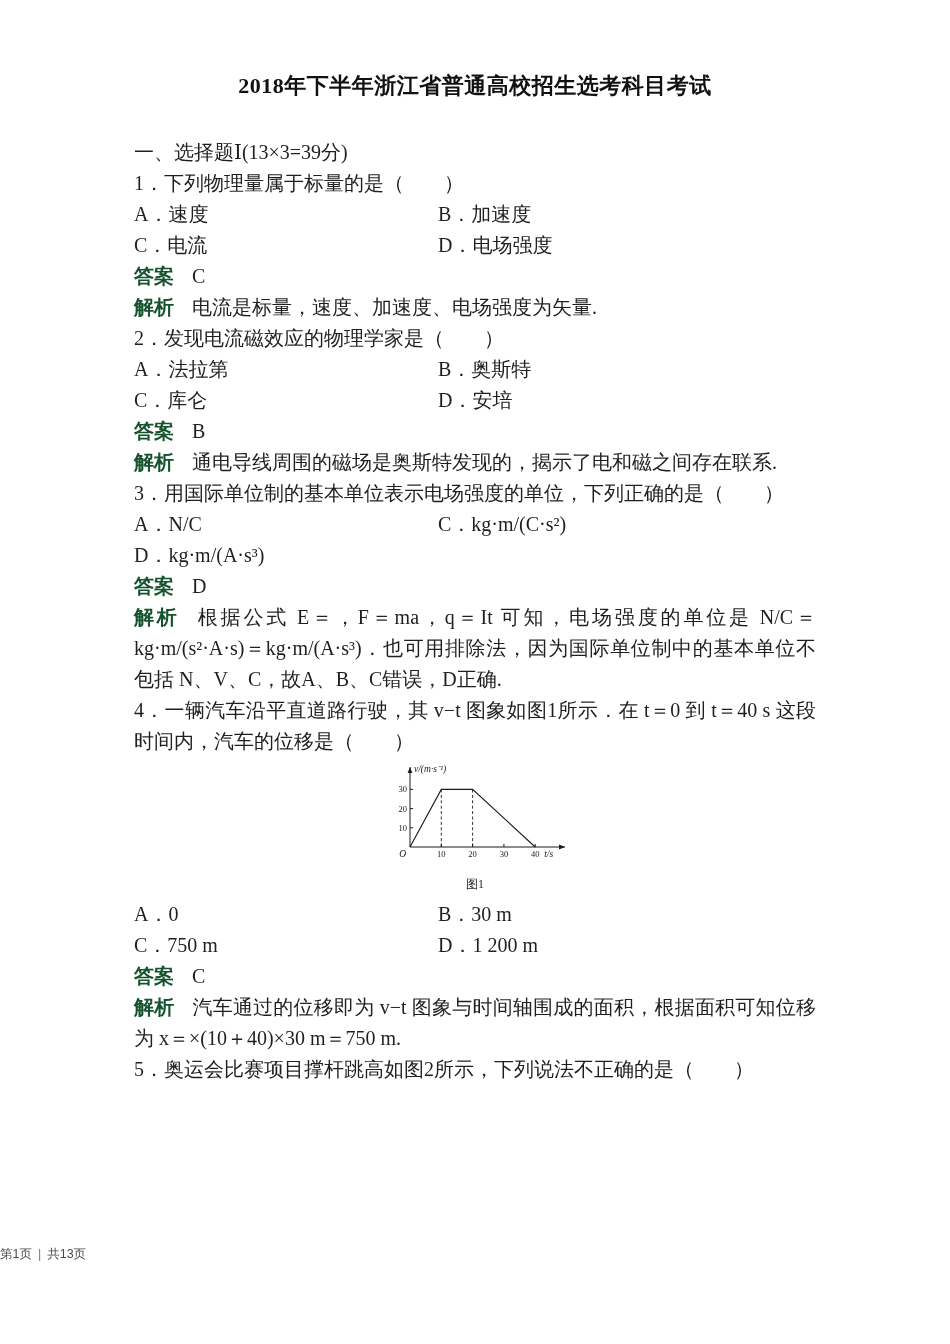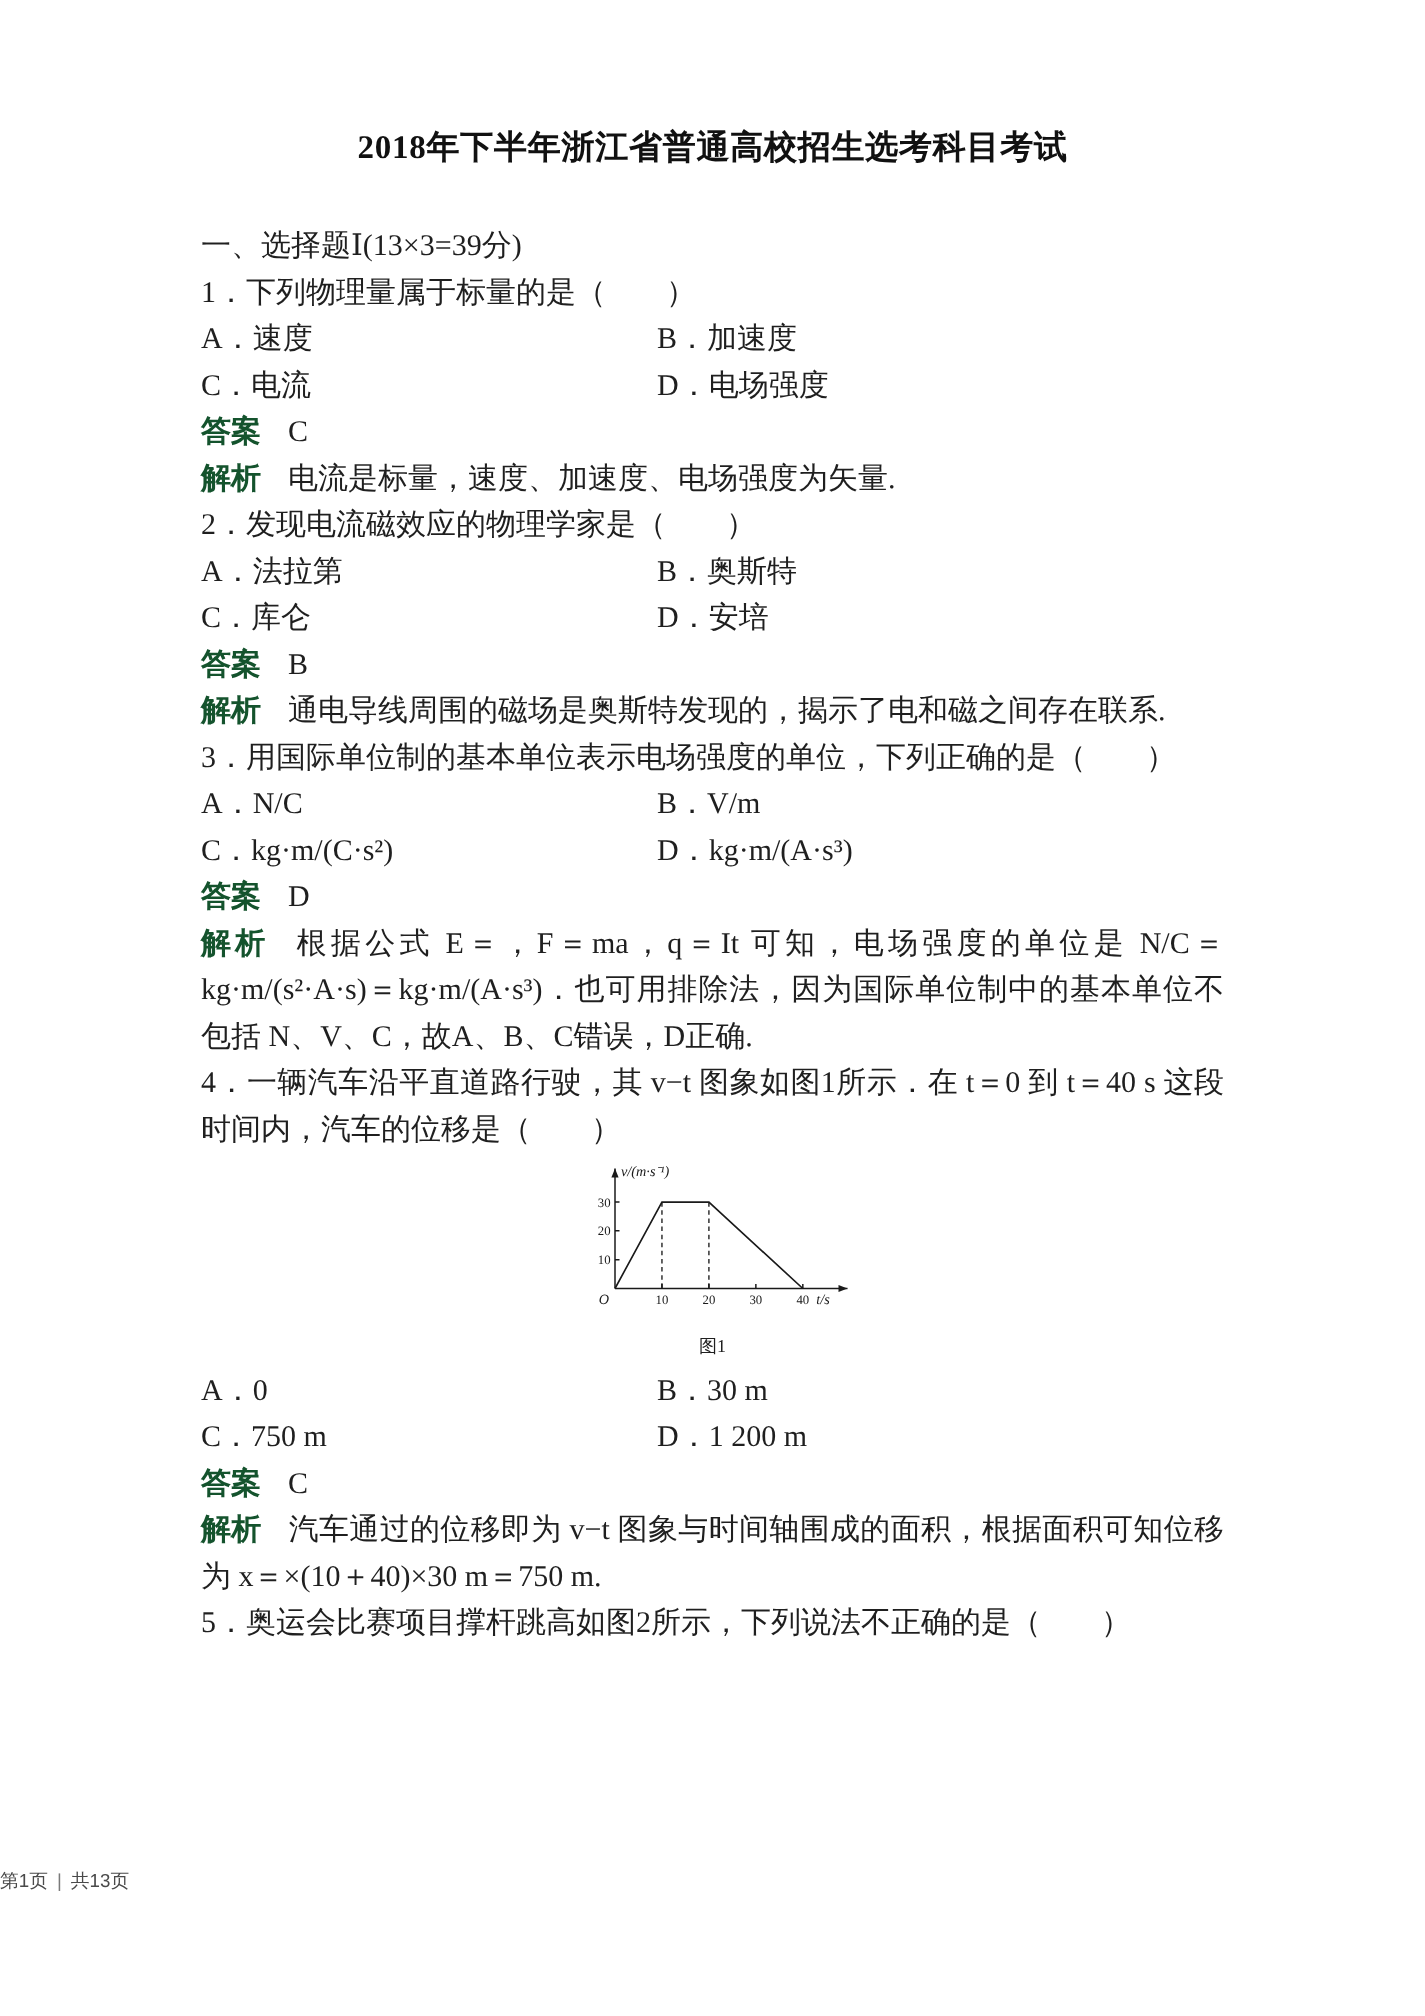--- a/index.html
+++ b/index.html
@@ -4,21 +4,21 @@
 <style>
   * { margin: 0; padding: 0; box-sizing: border-box; }
   html, body { background: #ffffff; }
   body {
     width: 950px; height: 1344px;
     position: relative; overflow: hidden;
     font-family: "Liberation Serif", "DejaVu Serif", serif;
     color: #1f1f1f;
   }
   .content {
-    width: 682px; margin: 16px auto; padding-top: 67px;
+    width: 682px; margin: 4px auto; padding-top: 67px;
   }
   h1.title {
     font-size: 22px; font-weight: 700; text-align: center;
     letter-spacing: 0.5px; margin-bottom: 36px; color: #111;
   }
   p.line {
     font-size: 20px; line-height: 31px; text-align: justify;
   }
   .opts {
     display: grid; grid-template-columns: 304px 1fr;
@@ -69,21 +69,20 @@
     <span>B．奥斯特</span>
     <span>C．库仑</span>
     <span>D．安培</span>
   </div>
   <p class="line"><span class="blabel">答案</span><span>B</span></p>
   <p class="line"><span class="blabel">解析</span><span>通电导线周围的磁场是奥斯特发现的，揭示了电和磁之间存在联系.</span></p>
 
   <p class="line">3．用国际单位制的基本单位表示电场强度的单位，下列正确的是（　　）</p>
   <div class="opts">
     <span>A．N/C</span>
-    <span>B．V/m</span>
     <span>C．kg·m/(C·s²)</span>
     <span>D．kg·m/(A·s³)</span>
   </div>
   <p class="line"><span class="blabel">答案</span><span>D</span></p>
   <p class="line"><span class="blabel">解析</span><span>根据公式 E＝，F＝ma，q＝It 可知，电场强度的单位是 N/C＝kg·m/(s²·A·s)＝kg·m/(A·s³)．也可用排除法，因为国际单位制中的基本单位不包括 N、V、C，故A、B、C错误，D正确.</span></p>
 
   <p class="line">4．一辆汽车沿平直道路行驶，其 v−t 图象如图1所示．在 t＝0 到 t＝40 s 这段时间内，汽车的位移是（　　）</p>
   <div class="figure">
     <svg id="vt-chart" width="190" height="104">
         <line class="ax" x1="30" y1="86" x2="185" y2="86"></line>

